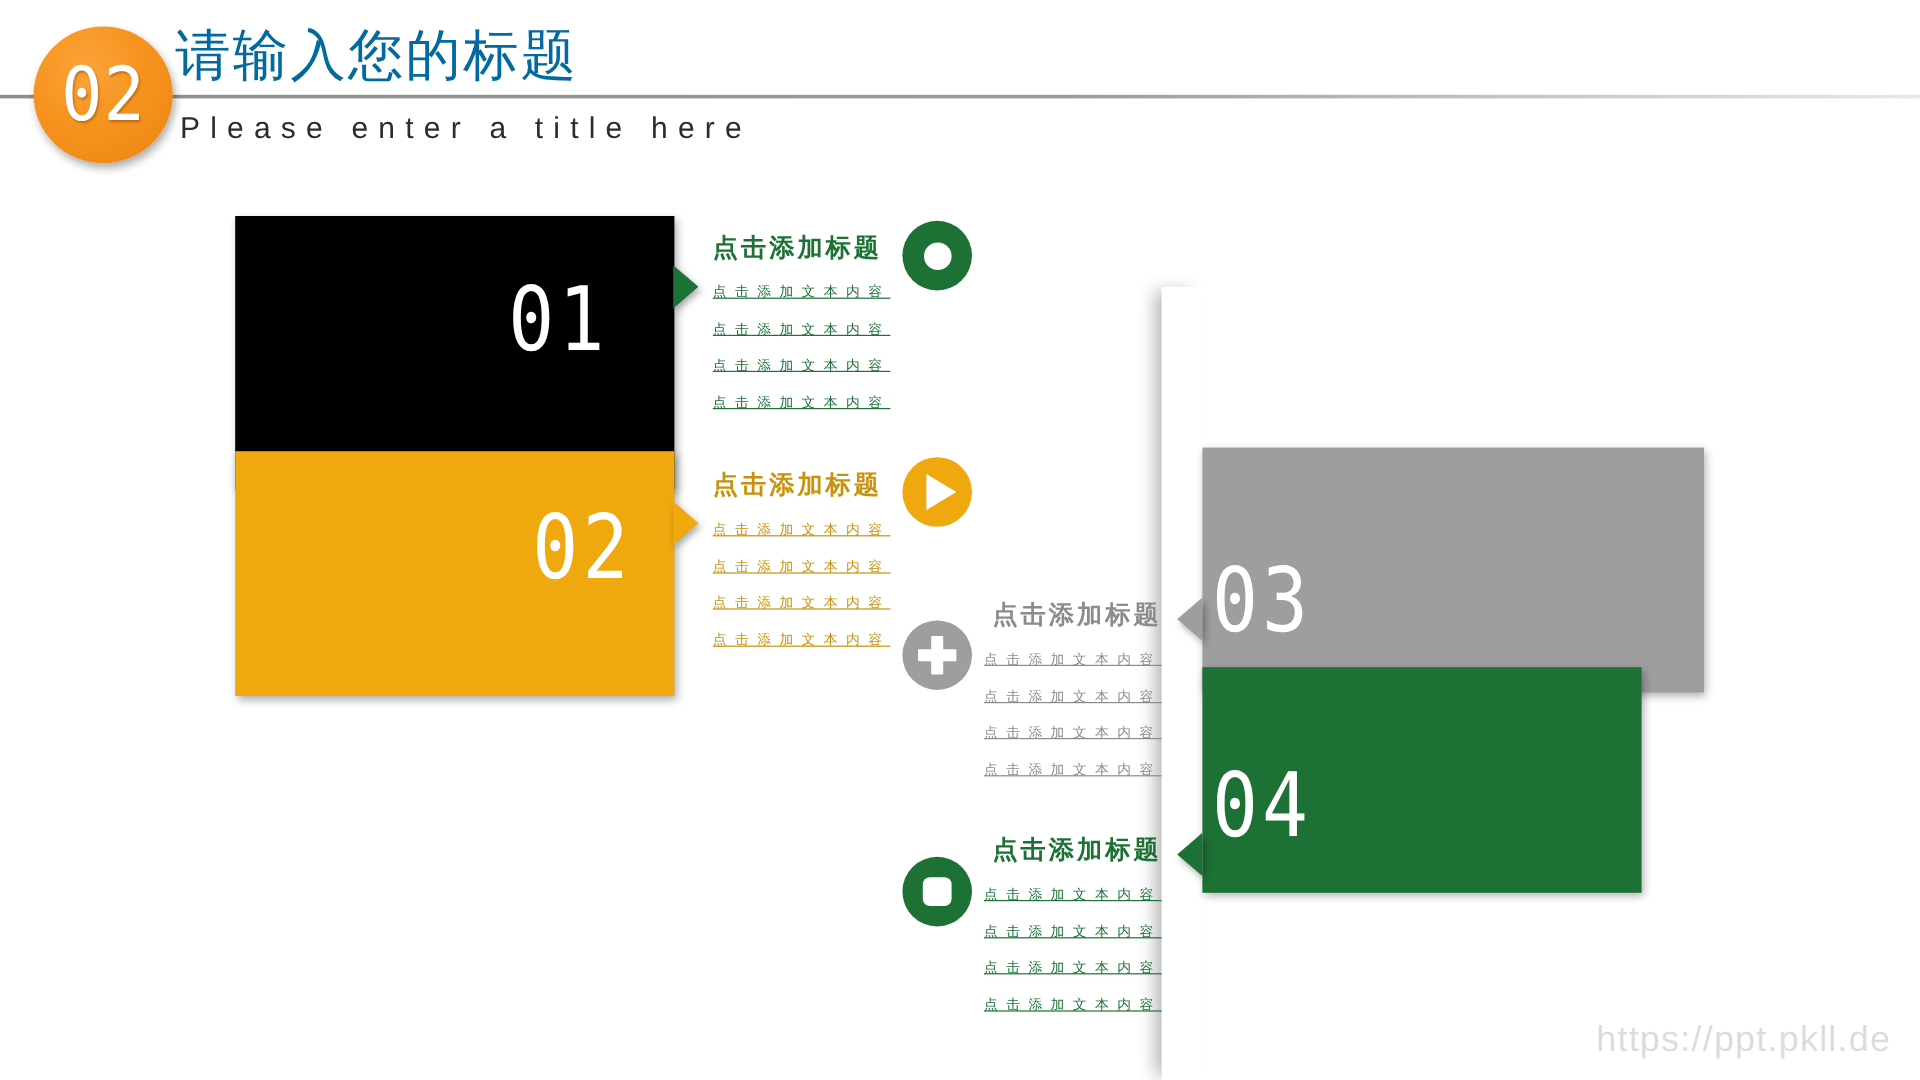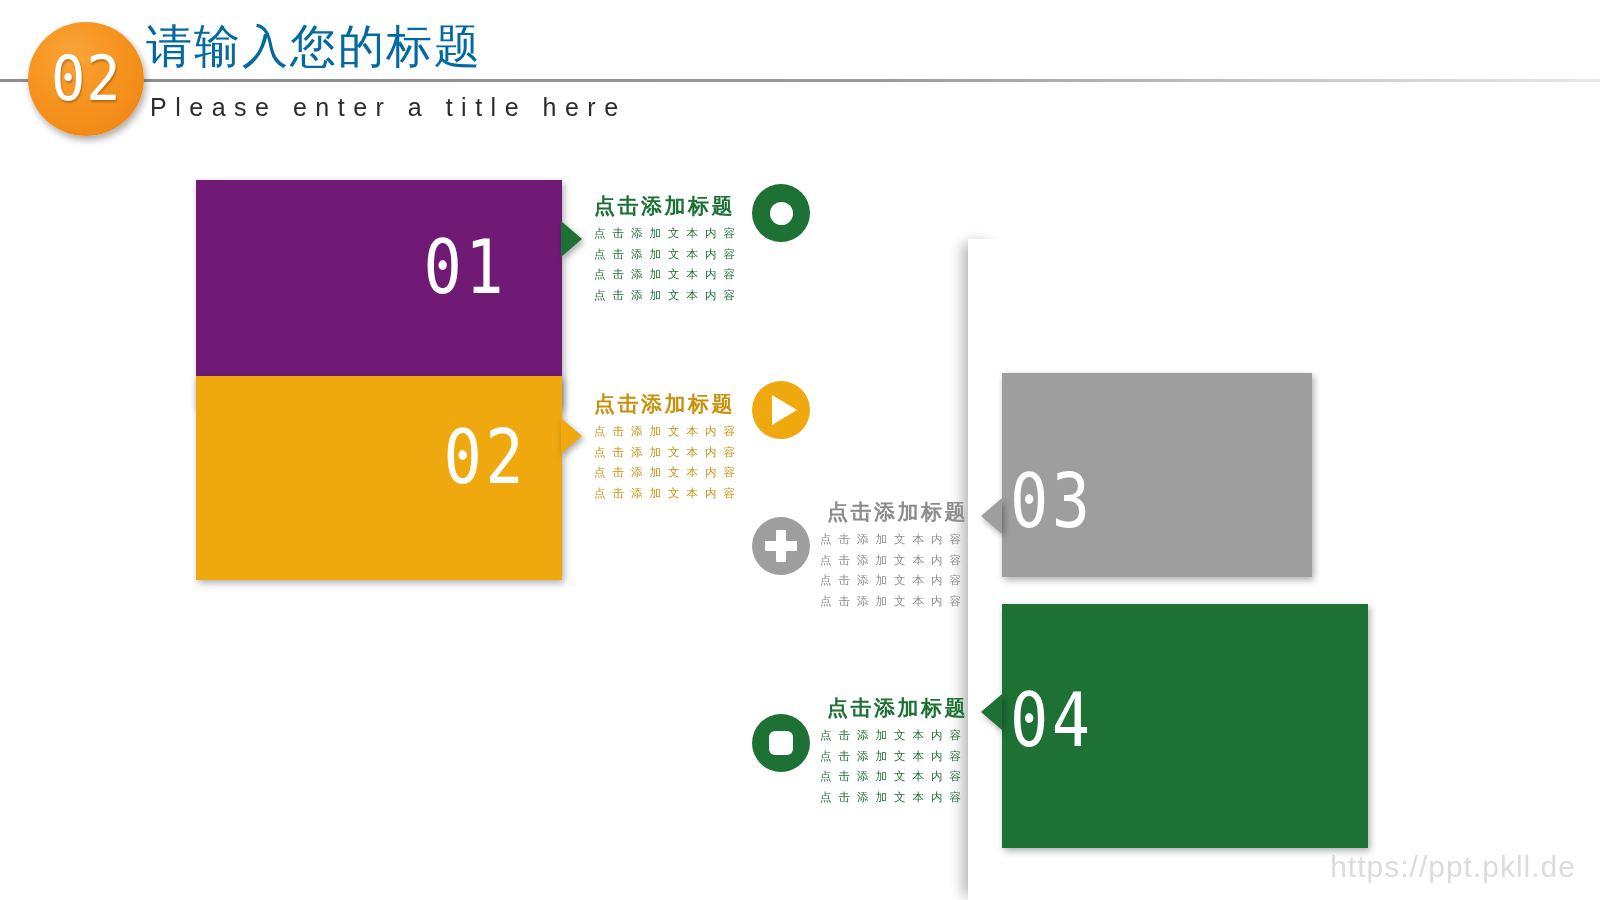--- a/index.html
+++ b/index.html
@@ -90,27 +90,27 @@
     color: #ffffff;
     font-size: 74px;
     line-height: 1;
     letter-spacing: 4px;
     font-family: "DejaVu Sans Mono", monospace;
     font-weight: 300;
     transform: scaleX(0.86);
     transform-origin: left center;
     white-space: nowrap;
   }
-  #panel-01 { left: 196px; top: 180px;  width: 366px; height: 228px; background: #701a75; }
+  #panel-01 { left: 196px; top: 180px;  width: 366px; height: 228px; background: #000000; }
   #panel-01 .panel-num { right: 55px; top: 50px; transform-origin: right center; }
   #panel-02 { left: 196px; top: 376px;  width: 366px; height: 204px; background: #efa80e; }
   #panel-02 .panel-num { right: 35px; top: 44px; transform-origin: right center; }
-  #panel-03 { left: 1002px; top: 373px; width: 310px; height: 204px; background: #9e9e9e; }
+  #panel-03 { left: 1002px; top: 373px; width: 418px; height: 204px; background: #9e9e9e; }
   #panel-03 .panel-num { left: 8px; top: 91px; }
-  #panel-04 { left: 1002px; top: 604px; width: 366px; height: 244px; background: #1d7135; }
+  #panel-04 { left: 1002px; top: 556px; width: 366px; height: 188px; background: #1d7135; }
   #panel-04 .panel-num { left: 8px; top: 79px; }
 
   
   .arrow {
     position: absolute;
     width: 0;
     height: 0;
     filter: drop-shadow(2px 3px 3px rgba(0,0,0,0.33));
   }
   .arrow-right {
@@ -131,26 +131,27 @@
   
   .textgroup { position: absolute; }
   .tg-title {
     font-size: 21px;
     font-weight: bold;
     letter-spacing: 2.5px;
     white-space: nowrap;
     font-family: "DejaVu Sans", sans-serif;
   }
   .tg-body {
-    margin-top: 7px;
+    margin-top: 17px;
     font-size: 11.5px;
     line-height: 13.5px;
     letter-spacing: 7px;
     white-space: nowrap;
     font-family: "DejaVu Sans", sans-serif;
+    text-decoration: underline;
   }
   .tg-left  { text-align: left; }
   .tg-right { text-align: right; }
 
   #text-01 { left: 594px; top: 192px; }
   #text-01 .tg-title, #text-01 .tg-body { color: #1d7135; }
   #text-02 { left: 594px; top: 390px; }
   #text-02 .tg-title, #text-02 .tg-body { color: #c9920c; }
   #text-03 { left: 648px; top: 498px; width: 320px; }
   #text-03 .tg-title, #text-03 .tg-body { color: #8c8c8c; }

